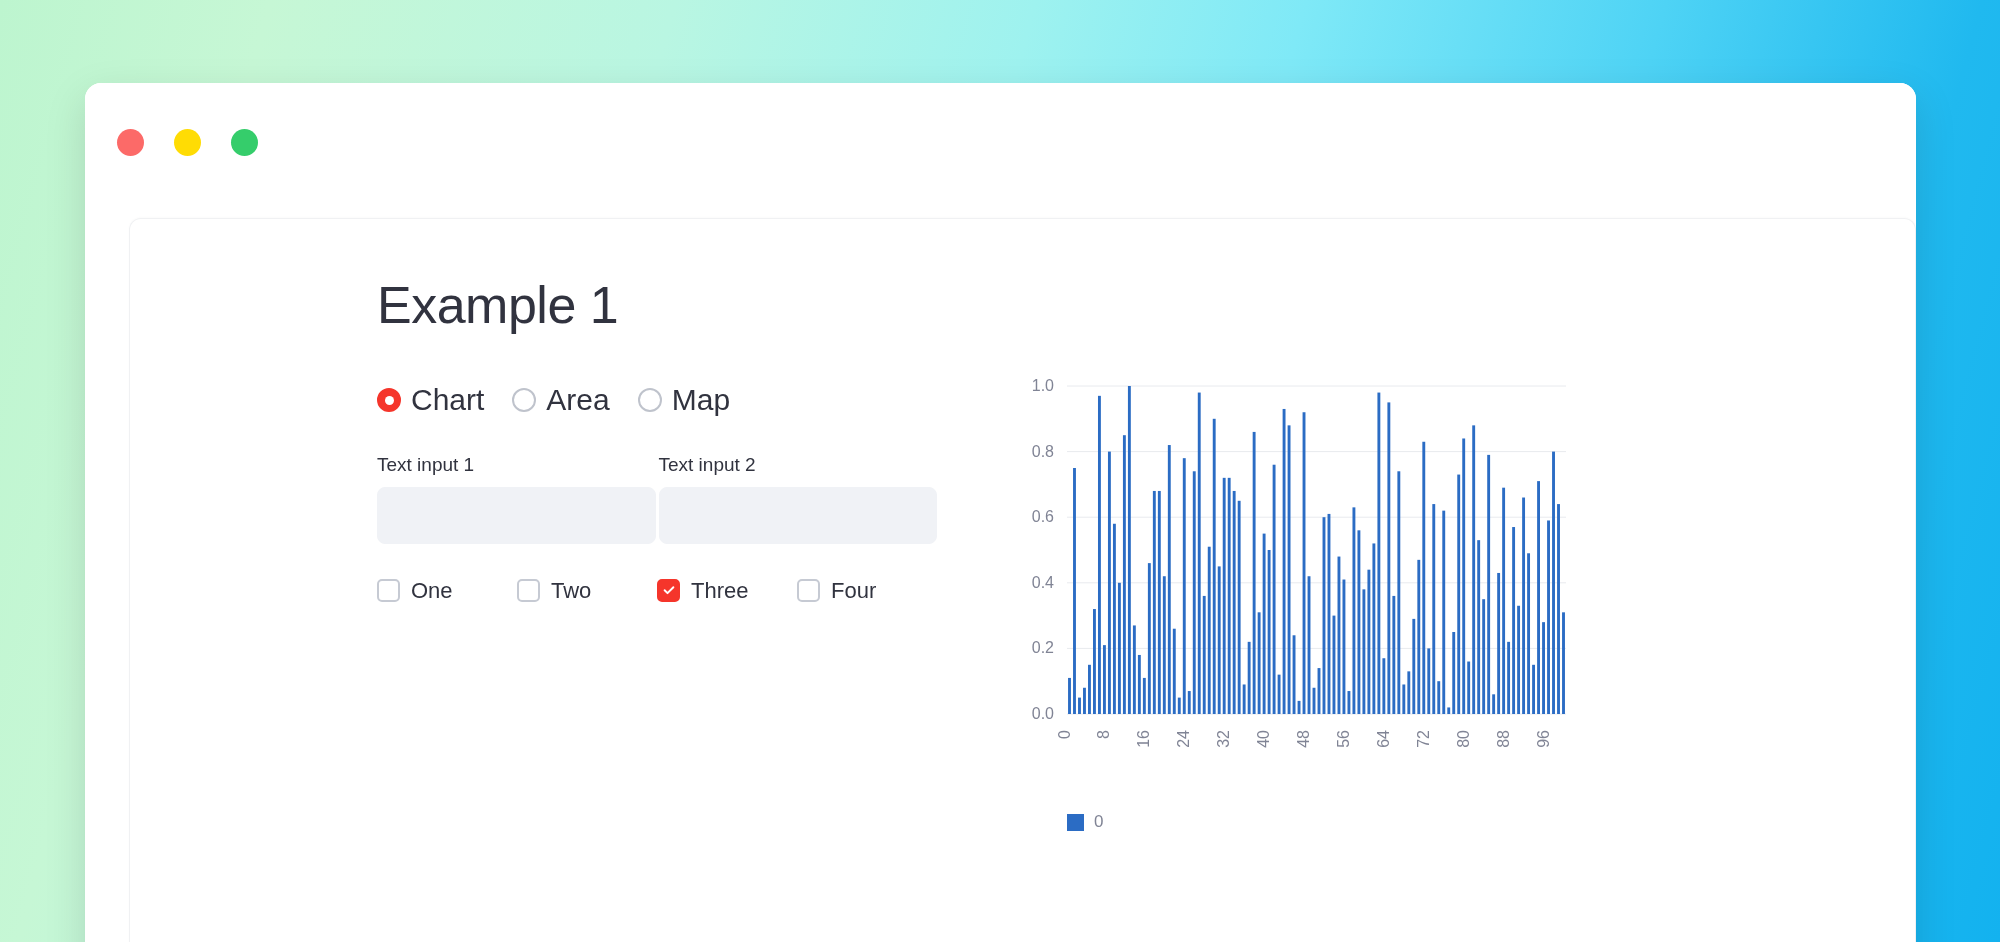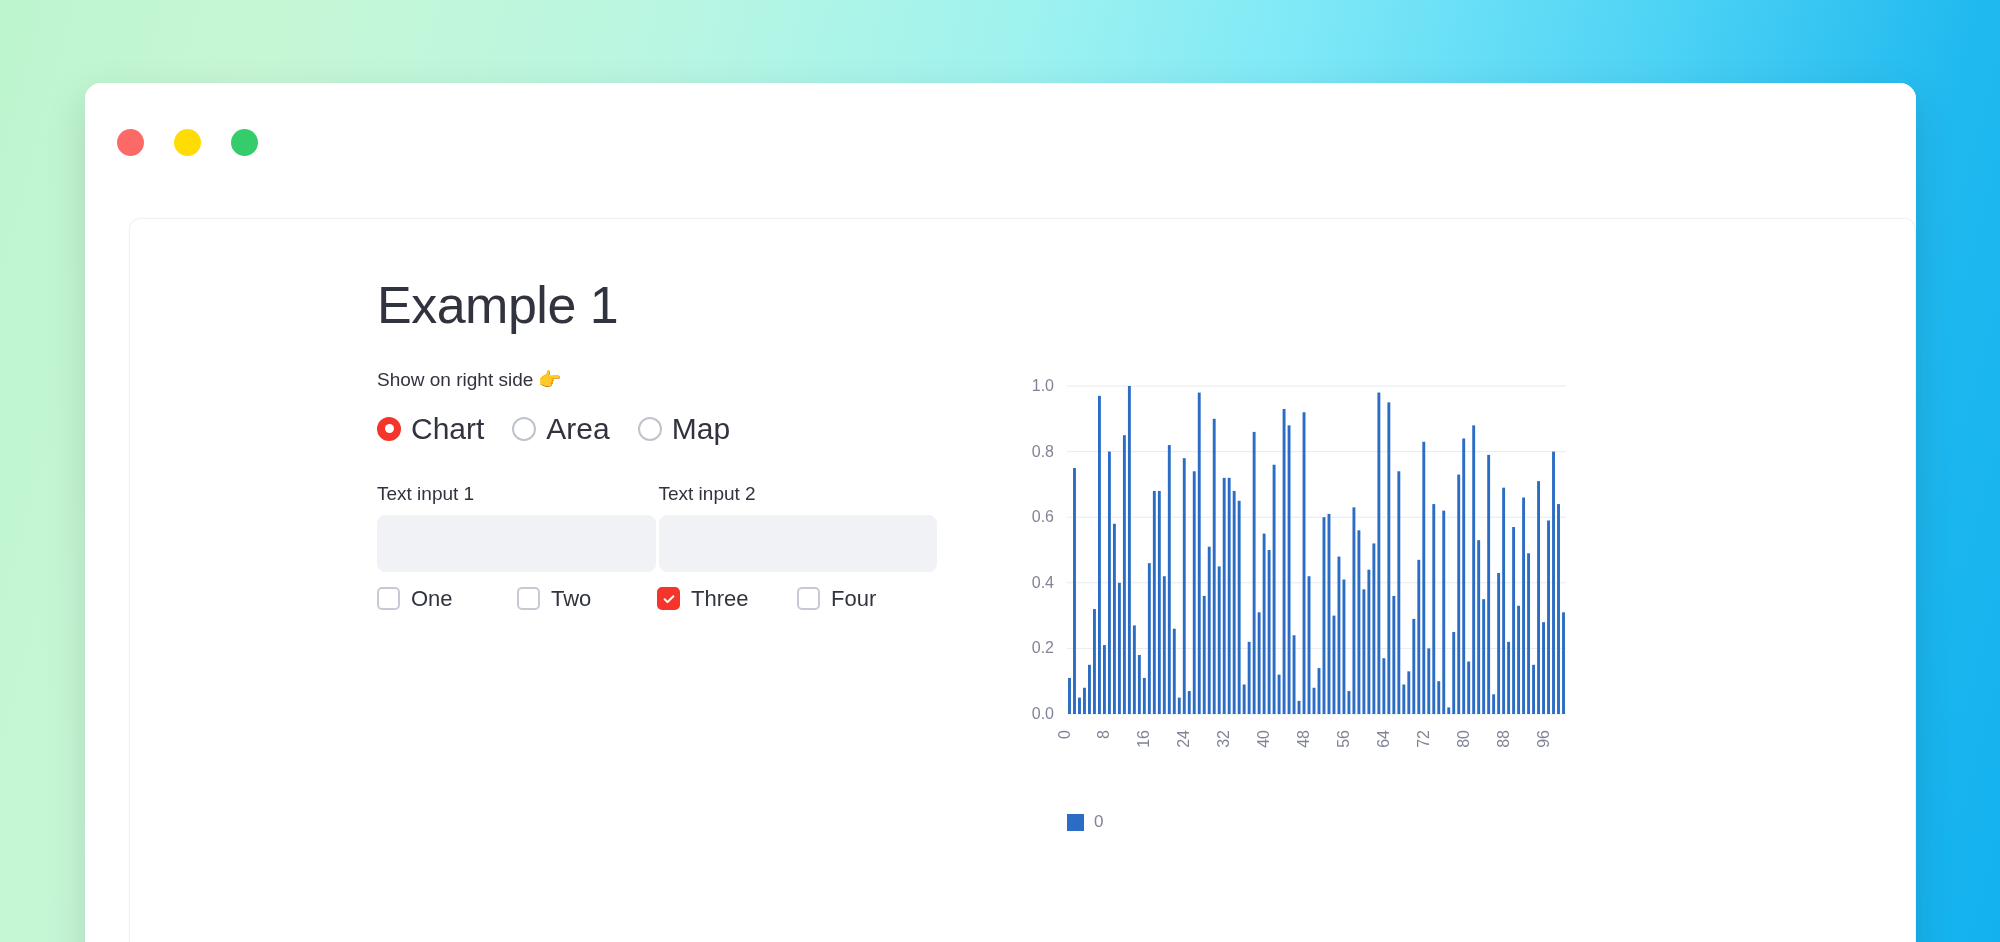--- a/index.html
+++ b/index.html
@@ -127,21 +127,21 @@
     outline: none;
     display: block;
   }
   .resize-grip {
     position: absolute; right: 8px; bottom: 7px;
     width: 14px; height: 14px; pointer-events: none;
   }
   .textarea-wrap { position: relative; }
 
   
-  .check-row { display: flex; margin-top: 11px; align-items: flex-start; text-align: center; }
+  .check-row { display: flex; margin-top: 31px; align-items: flex-start; text-align: center; }
   .check-item { display: flex; align-items: flex-start; gap: 11px; width: 160px; cursor: pointer; }
   .check-mark {
     width: 23px; height: 23px; border-radius: 5px;
     border: 2px solid #c6cad3; background: #fff;
     flex: none; margin-top: 4px;
     display: flex; align-items: center; justify-content: center;
   }
   .check-mark.on { background: #f5352b; border-color: #f5352b; }
   .check-label { font-size: 22px; color: #31333f; line-height: 1.45; max-width: 75px; }
 
@@ -167,21 +167,20 @@
 
   <div class="panel">
     <div class="content">
 
       <h1 class="page-title">Example 1</h1>
 
       <div class="cols">
 
         <div class="col-left">
 
-          <div class="field-label">Show on right side 👉</div>
 
           <div class="radio-row">
             <div class="radio-item">
               <span class="radio-mark on"></span>
               <span class="radio-label">Chart</span>
             </div>
             <div class="radio-item">
               <span class="radio-mark"></span>
               <span class="radio-label">Area</span>
             </div>

